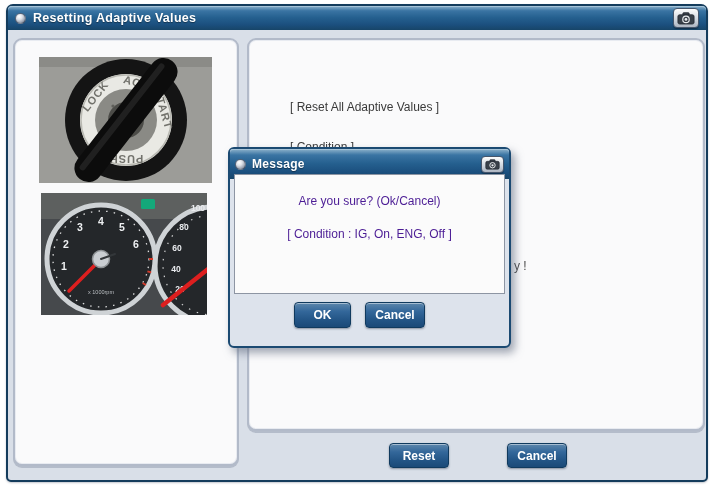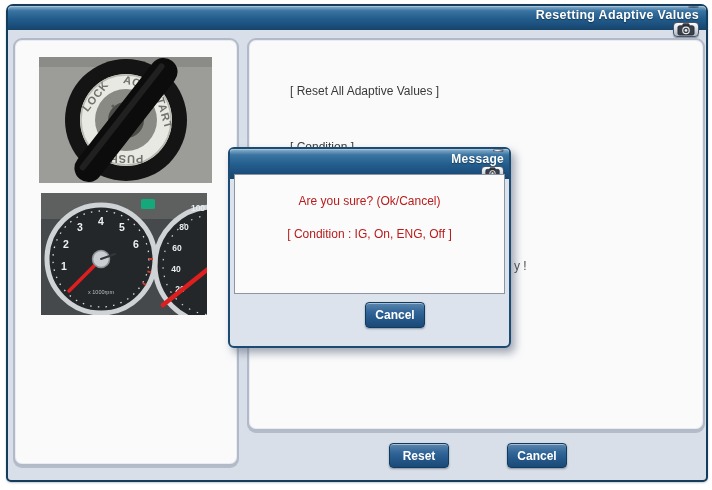--- a/index.html
+++ b/index.html
@@ -3,24 +3,24 @@
 <meta charset="utf-8">
 <style>
   html,body{margin:0;padding:0;background:#ffffff;}
   #screen{position:relative;width:712px;height:490px;background:#ffffff;overflow:hidden;
     font-family:"Liberation Sans", sans-serif;}
 
   
   .window{position:absolute;left:6px;top:4px;width:698px;height:474px;
     background:#d9dfe8;border:2px solid #143c5c;border-radius:7px 7px 5px 5px;
     box-shadow:0 1px 2px rgba(80,90,110,.35);}
-  .titlebar{position:relative;height:24px;display:flex;align-items:flex-end;padding:0 7px;
+  .titlebar{position:relative;height:24px;display:flex;align-items:center;padding:0 7px;
     border-radius:4px 4px 0 0;
     background:linear-gradient(180deg,#8fb3cc 0%,#3a74a3 20%,#25608f 48%,#1b4f7e 78%,#174568 100%);
-    box-shadow:inset 0 1px 0 #a5c3d8;flex-direction:column;}
+    box-shadow:inset 0 1px 0 #a5c3d8;}
   .title-text{color:#ffffff;font-size:12.5px;font-weight:bold;margin-left:7px;letter-spacing:.3px;
     text-shadow:0 1px 1px rgba(0,0,0,.4);}
   .sphere{width:11px;height:11px;border-radius:50%;
     background:radial-gradient(circle at 35% 28%,#ffffff 0%,#dde1e8 35%,#9aa2b0 70%,#6e7684 100%);
     border:1px solid rgba(30,45,70,.55);box-sizing:border-box;}
   .cam-btn{margin-left:auto;width:24px;height:18px;border-radius:4px;
     background:linear-gradient(180deg,#fdfdfd 0%,#d2d8e0 55%,#aeb6c2 100%);
     border:1px solid #46566c;display:flex;align-items:center;justify-content:center;
     box-shadow:0 1px 1px rgba(0,0,0,.35);cursor:pointer;}
   .cam-btn svg{display:block;}
@@ -31,21 +31,21 @@
   .panel{position:absolute;background:#fafafb;border:2px solid #b2bac9;border-radius:9px;
     box-shadow:0 2px 0 rgba(150,158,176,.55), inset 0 0 0 1px #e8ebf1;}
   .left-panel{left:5px;top:8px;width:222px;height:424px;}
   .right-panel{left:239px;top:8px;width:454px;height:389px;z-index:1;}
 
   .photo{position:absolute;display:block;}
   .photo-key{left:24px;top:17px;}
   .photo-cluster{left:26px;top:153px;}
 
   .rp-text{position:absolute;color:#3a3a3a;font-size:12px;white-space:nowrap;}
-  .rp-line1{left:41px;top:44px;}
+  .rp-line1{left:41px;top:60px;}
   .rp-line2{left:41px;top:100px;}
   .rp-frag{left:265px;top:219px;color:#4a4a4a;}
 
   
   .btn{position:absolute;border:1px solid #103a5e;border-radius:4px;color:#ffffff;
     font-size:12px;font-weight:bold;text-align:center;cursor:pointer;
     background:linear-gradient(180deg,#5d87ac 0%,#33679a 35%,#235586 70%,#1b4a78 100%);
     box-shadow:inset 0 1px 0 rgba(255,255,255,.45), 0 1px 2px rgba(40,50,70,.45);
     display:flex;align-items:center;justify-content:center;
     font-family:"Liberation Sans", sans-serif;}
@@ -54,21 +54,21 @@
 
   
   .dialog{position:absolute;left:220px;top:117px;width:279px;height:197px;z-index:20;
     background:#dde3ec;border:2px solid #1b4a72;border-radius:6px;
     box-shadow:4px 5px 9px rgba(100,110,130,.6);}
   .dialog .titlebar{height:30px;border-radius:3px 3px 0 0;padding:0 5px;}
   .dialog .title-text{font-size:12px;margin-left:6px;}
   .dialog .cam-btn{width:21px;height:15px;}
   .dlg-box{position:absolute;left:4px;top:25px;width:269px;height:118px;
     background:#fbfbfb;border:1px solid #8d95a3;}
-  .dlg-line{position:absolute;left:0;width:100%;text-align:center;color:#b91c1c;font-size:12px;}
+  .dlg-line{position:absolute;left:0;width:100%;text-align:center;color:#4c1d95;font-size:12px;}
   .dlg-line1{top:19px;}
   .dlg-line2{top:52px;}
   .btn-ok{left:64px;top:153px;width:55px;height:24px;}
   .btn-dlg-cancel{left:135px;top:153px;width:58px;height:24px;}
 </style>
 </head>
 <body>
 
 <div id="screen">
   <div class="window">
@@ -174,20 +174,23 @@
               <rect x="1" y="2.8" width="18" height="10.4" rx="2" fill="#394049" stroke="#1e242c" stroke-width="0.8"></rect>
               <circle cx="10" cy="8" r="3.6" fill="none" stroke="#e9ebee" stroke-width="1.3"></circle>
               <circle cx="10" cy="8" r="1.5" fill="#e9ebee"></circle>
             </svg>
           </div>
         </div>
         <div class="dlg-box">
           <div class="dlg-line dlg-line1">Are you sure? (Ok/Cancel)</div>
           <div class="dlg-line dlg-line2">[ Condition : IG, On, ENG, Off ]</div>
         </div>
+        <div class="btn btn-ok">
+          <span>OK</span>
+        </div>
         <div class="btn btn-dlg-cancel">
           <span>Cancel</span>
         </div>
       </div>
 
     </div>
   </div>
 </div>
 
 </body></html>

